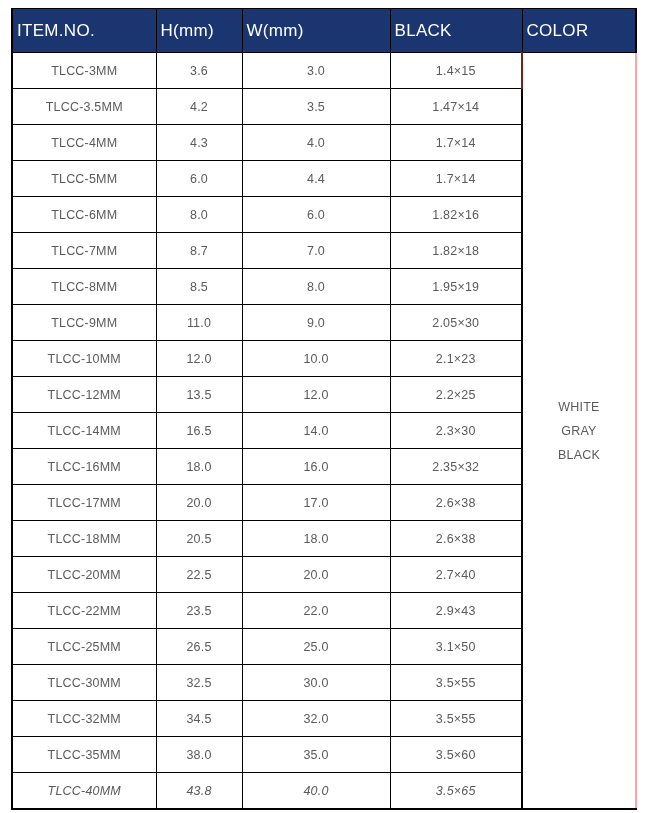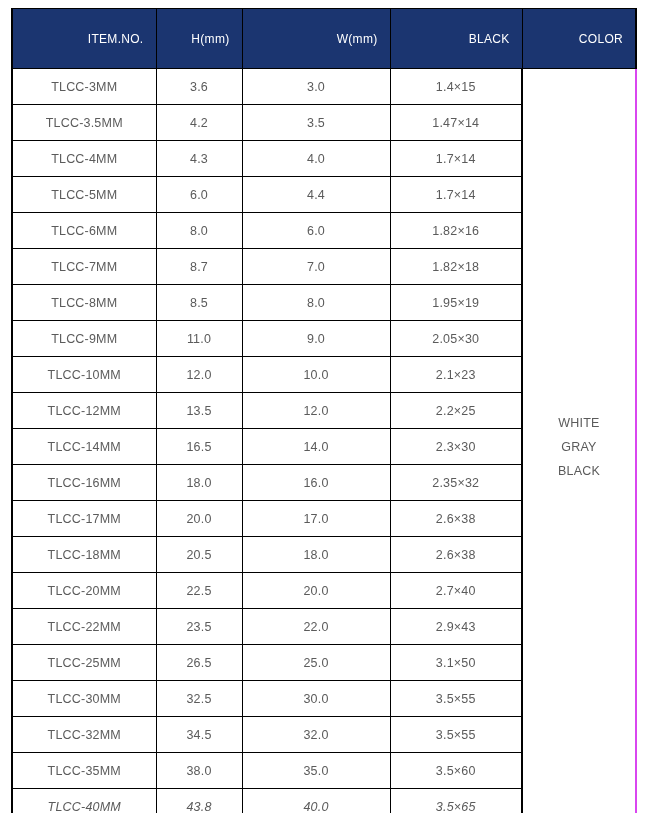--- a/index.html
+++ b/index.html
@@ -29,26 +29,26 @@
   }
   table.spec col.c-item  { width: 144px; }
   table.spec col.c-h     { width: 86px;  }
   table.spec col.c-w     { width: 148px; }
   table.spec col.c-nail  { width: 132px; }
   table.spec col.c-color { width: 114px; }
 
   thead th {
     background: #1b3570;
     color: #ffffff;
-    font-size: 12px;
+    font-size: 17px;
     font-weight: normal;
     letter-spacing: 0.3px;
     height: 35px;
-    padding: 12px;
-    text-align: right;
+    padding: 4px;
+    text-align: left;
     vertical-align: middle;
     border-left: 1.5px solid #000000;
     border-right: 1.5px solid #000000;
     border-top: 1.5px solid #000000;
     border-bottom: 1.5px solid #000000;
   }
   thead th.th-color {
     border-right: 2px solid #000000;
     margin-left: 24px;
   }
@@ -67,25 +67,25 @@
     border-right: 1.2px solid #000000;
     border-top: 1.2px solid #000000;
     border-bottom: 1.2px solid #000000;
     background: #ffffff;
     letter-spacing: 0.2px;
   }
   tbody td.cell-item {
     border-left: 2px solid #000000;
   }
   tbody td.cell-nail {
-    border-right: 2px solid #000000;
+    border-right: 2px solid #7f1d1d;
     margin-left: 10px;
   }
   tbody td.cell-color {
-    border-right: 2px solid #d946ef;
+    border-right: 2px solid #fca5a5;
     border-left: 2px solid #000000;
     border-top: none;
     border-bottom: 2px solid #000000;
     vertical-align: middle;
     line-height: 1.95;
     font-size: 12.5px;
     color: #5b5b5b;
   }
   tbody tr:last-child td {
     border-bottom: 2px solid #000000;

